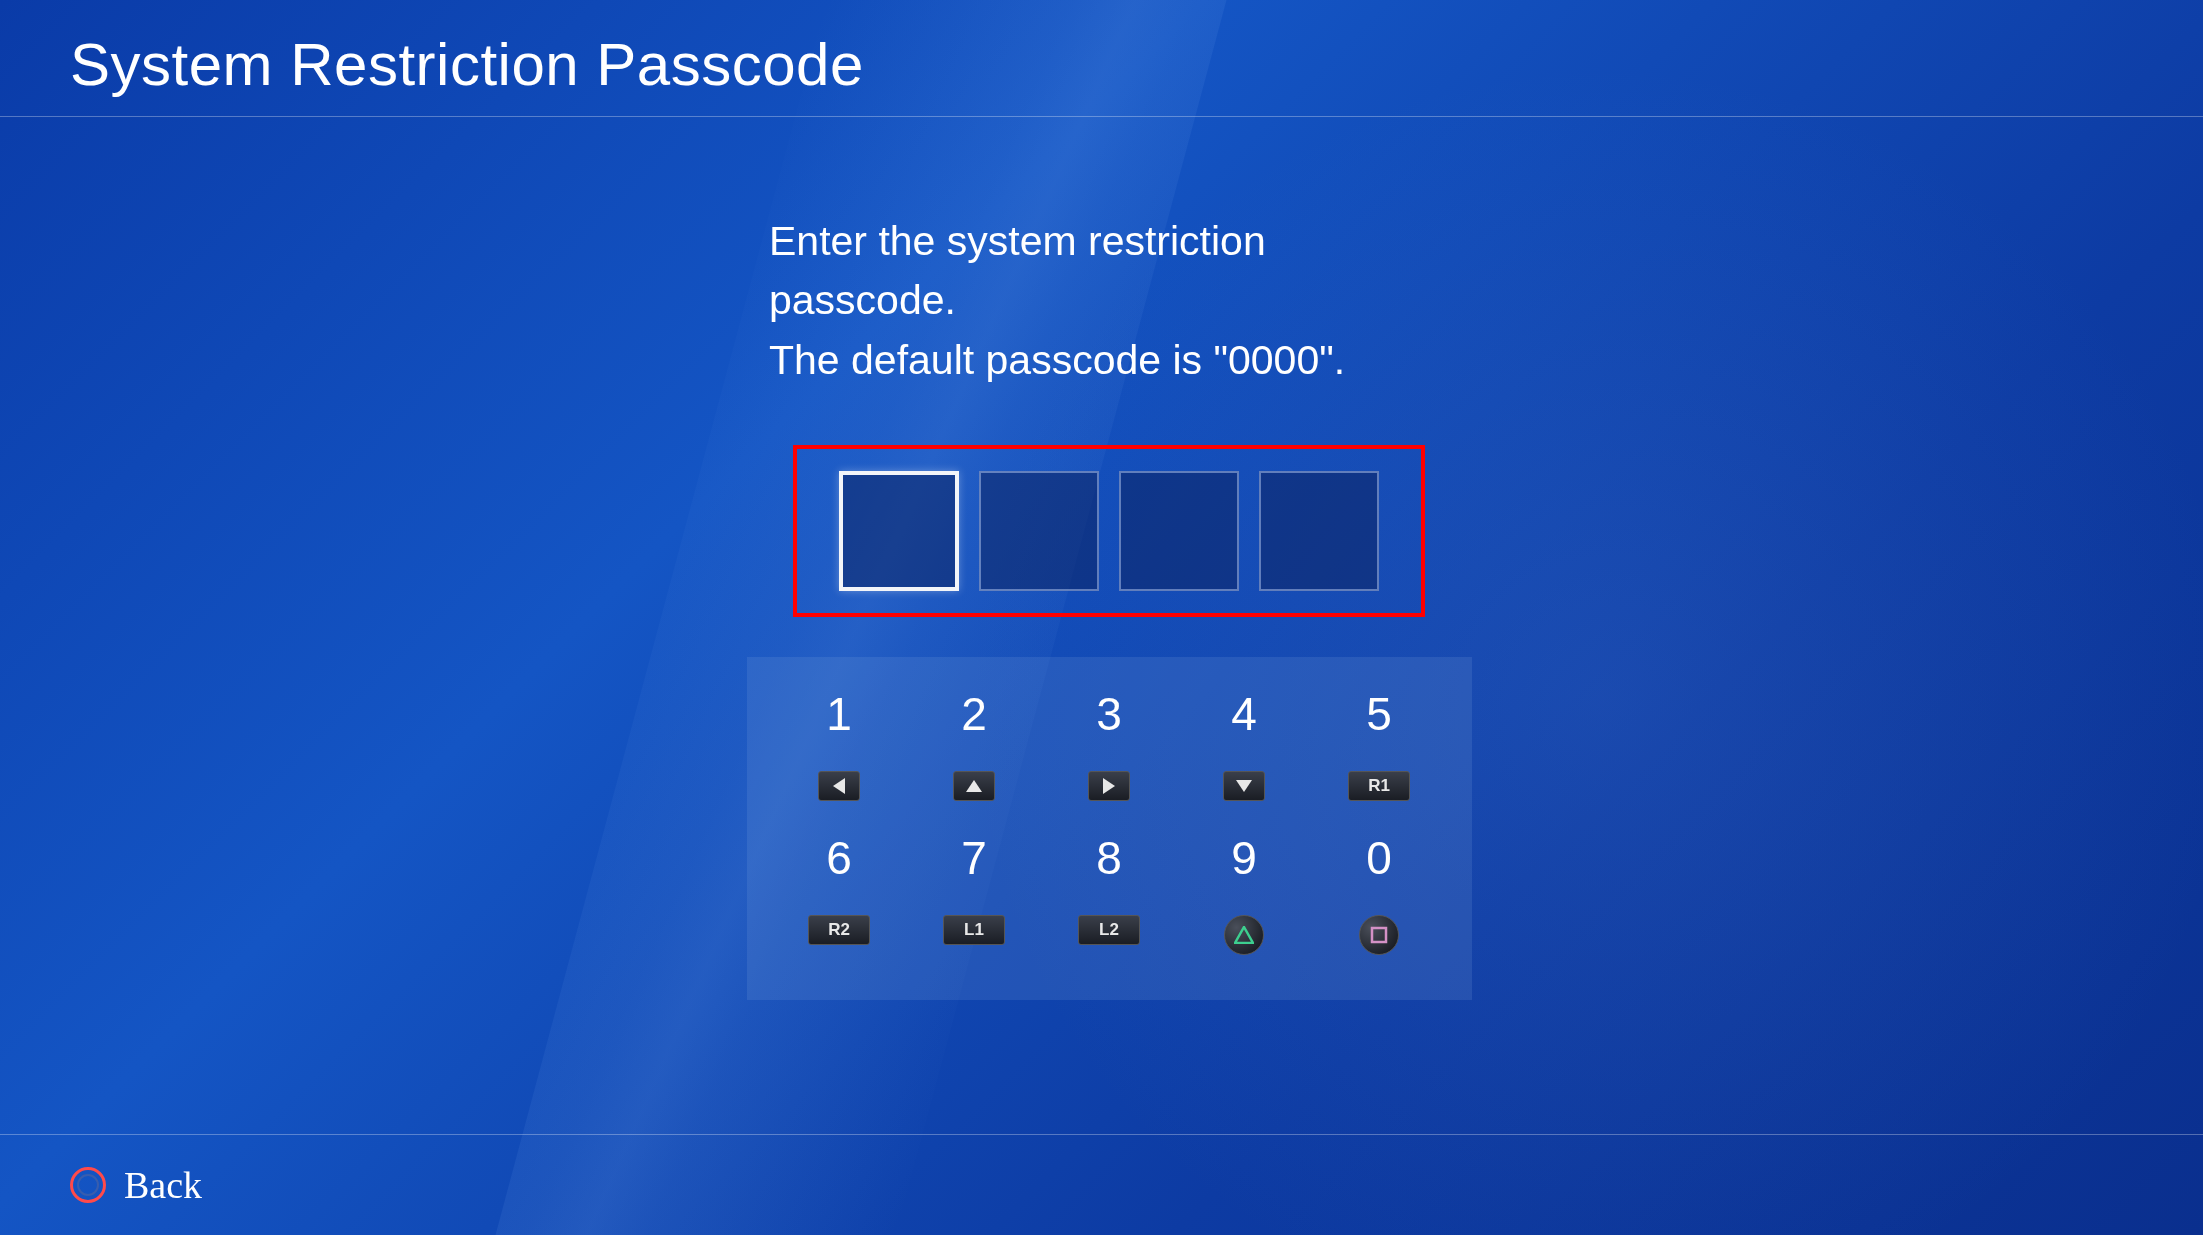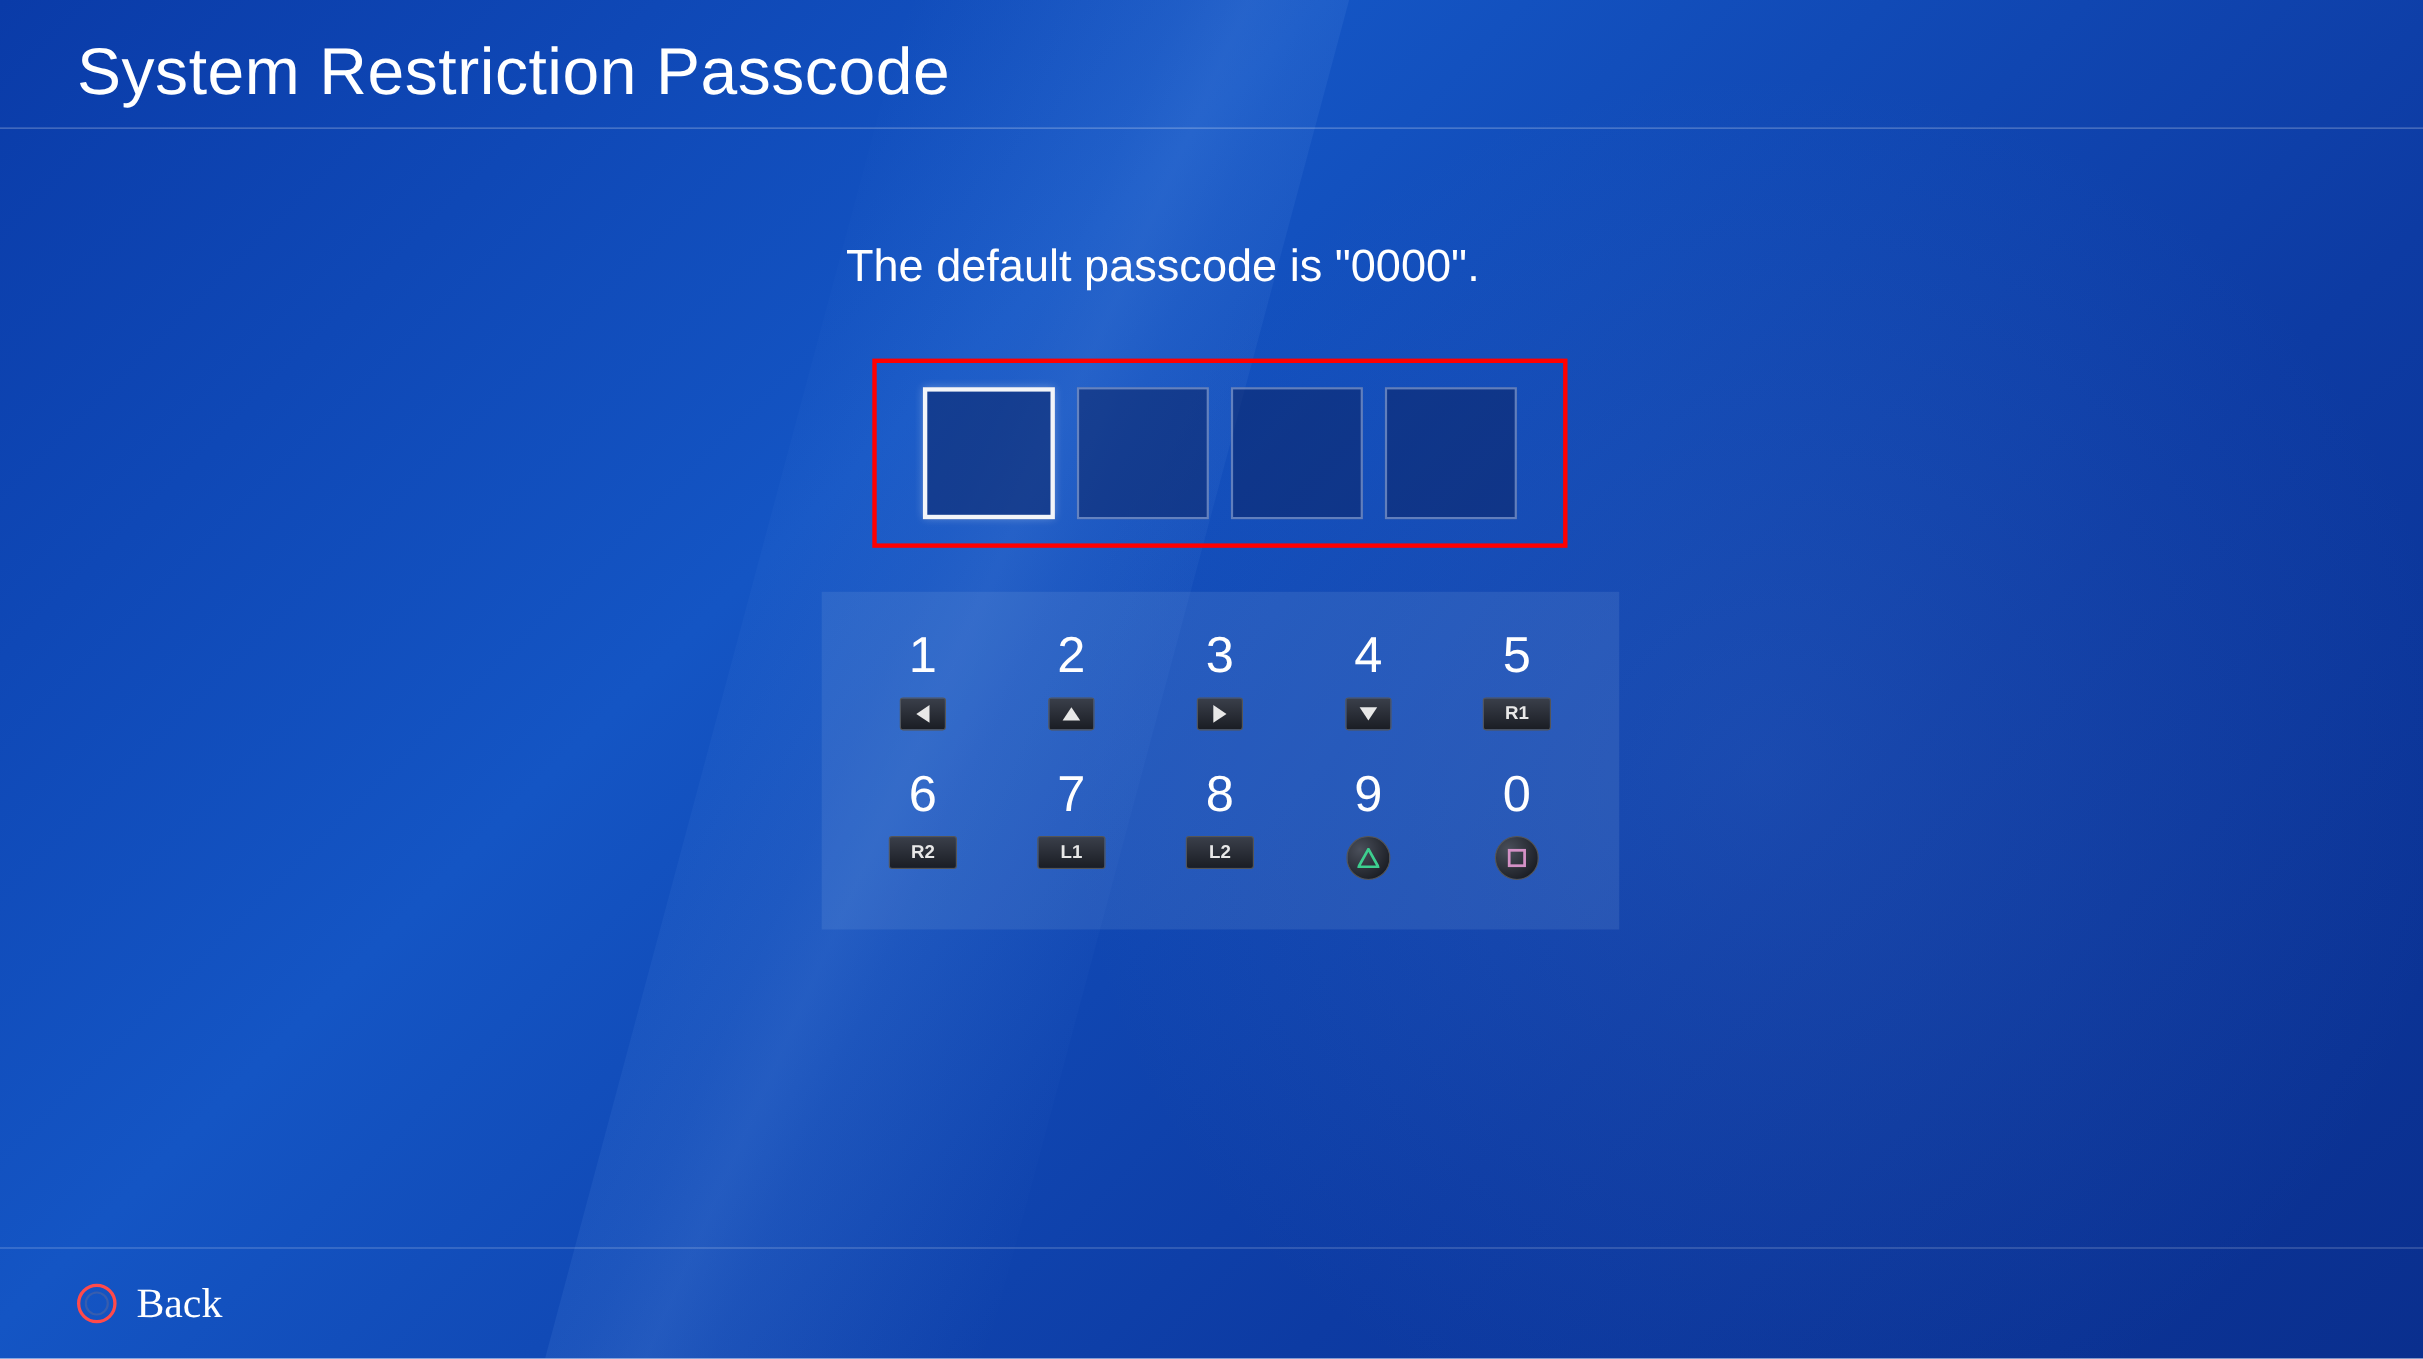--- a/index.html
+++ b/index.html
@@ -119,20 +119,21 @@
     
     .keypad-button {
       width: 42px;
       height: 30px;
       background: linear-gradient(to bottom, #3a3f4a 0%, #1a1d24 100%);
       border: 1px solid #555;
       border-radius: 3px;
       display: flex;
       align-items: center;
       justify-content: center;
+      margin-top: 18px;
     }
     
     .keypad-button.wide {
       width: 62px;
     }
     
     .keypad-button.round {
       width: 40px;
       height: 40px;
       border-radius: 50%;
@@ -221,20 +222,21 @@
   </style>
 </head>
 <body>
 
 <div class="header">
   <h1 class="header-title">System Restriction Passcode</h1>
 </div>
 
 <div class="content">
   <div class="instruction">
+    <div>Enter the system restriction passcode.</div>
     <div>The default passcode is "0000".</div>
   </div>
 
   <div class="passcode-container">
     <div class="passcode-box active"></div>
     <div class="passcode-box"></div>
     <div class="passcode-box"></div>
     <div class="passcode-box"></div>
   </div>
 

